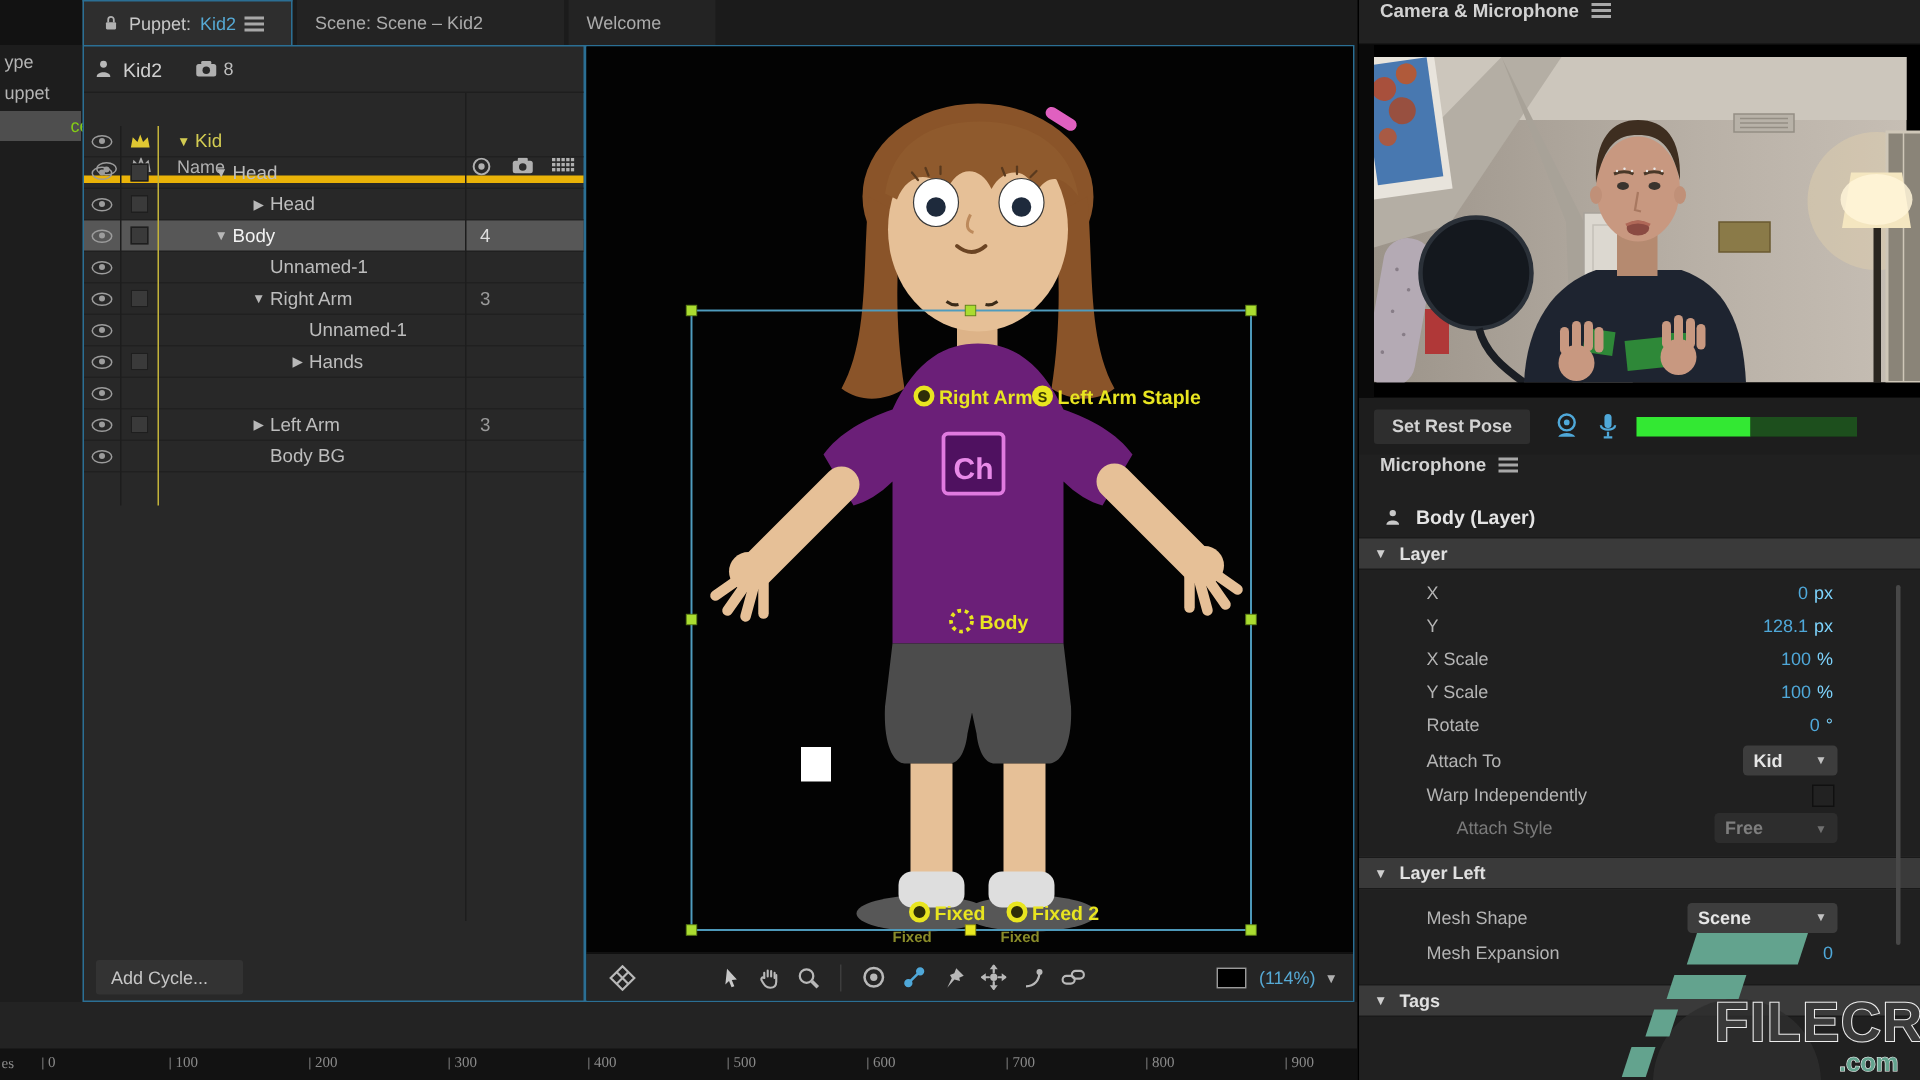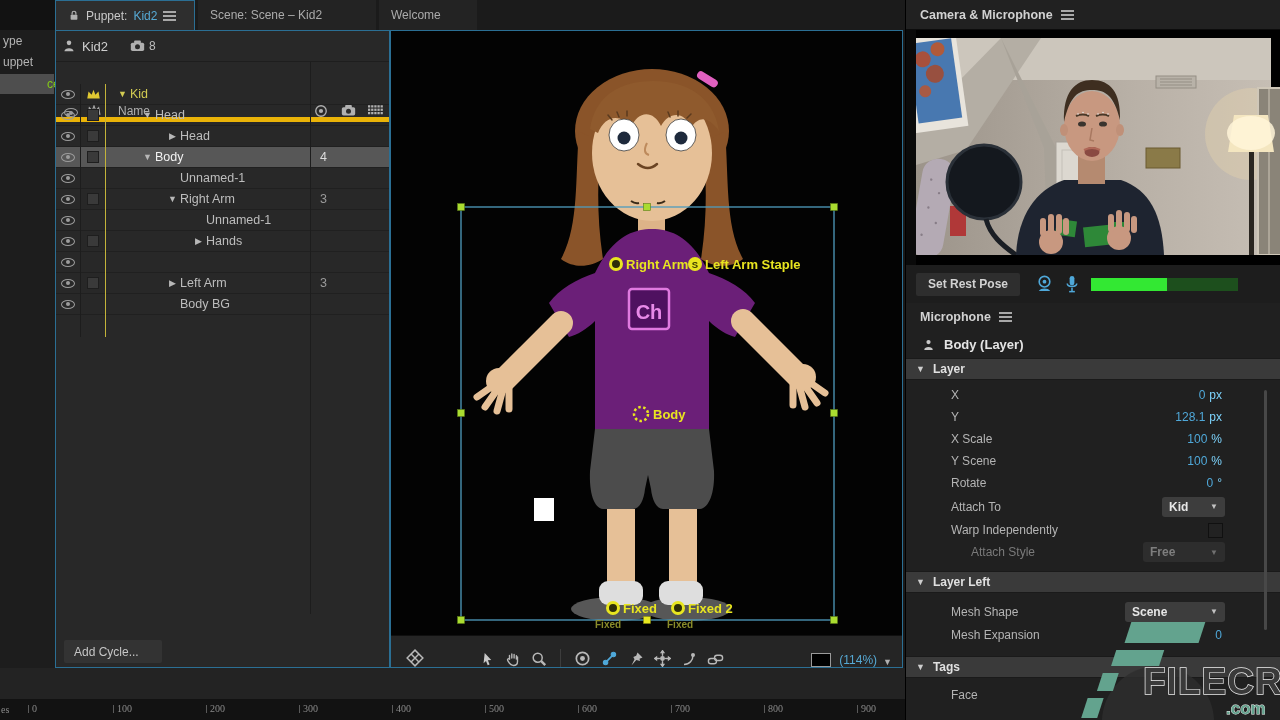--- a/index.html
+++ b/index.html
@@ -48,31 +48,31 @@
   
   .timeline{position:absolute;left:0;top:668px;width:905px;height:52px;background:#232323;}
   .ruler{position:absolute;left:0;bottom:0;width:100%;height:21px;background:#121212;color:#8a8a8a;font-size:10px;font-family:Liberation Serif, serif;}
   .tick{position:absolute;top:4px;display:flex;align-items:center;gap:3px;}
   .tick i{display:block;width:1px;height:8px;background:#5a5a5a;}
   .clipped{position:absolute;left:1px;top:5px;color:#8a8a8a;}
 
   
   .scene{position:absolute;left:390px;top:30px;width:513px;height:638px;border:1px solid #2b6f94;background:#030303;}
   .viewport{position:absolute;left:0;top:0;width:511px;height:604px;background:#030303;overflow:hidden;}
-  .scene-toolbar{position:absolute;left:0;bottom:0;width:511px;height:32px;background:#252525;border-top:1px solid #101010;display:flex;align-items:flex-end;padding:0 10px;}
+  .scene-toolbar{position:absolute;left:0;bottom:0;width:511px;height:32px;background:#252525;border-top:1px solid #101010;display:flex;align-items:center;padding:0 10px;}
   .tb-ico{margin:0 5px;flex:none;display:flex;align-items:center;}
   .tb-sep{width:1px;height:18px;background:#3d3d3d;margin:0 8px;flex:none;}
   .tb-spacer{width:46px;flex:none;} .tb-flex{flex:1;}
   .swatch{width:20px;height:14px;background:#000;border:1px solid #9a9a9a;margin-right:8px;flex:none;}
   .zoomtxt{color:#56a9d4;font-size:12px;margin-right:6px;}
   .caret{color:#b0b0b0;font-size:9px;}
 
   
   .rightcol{position:absolute;left:905px;top:0;width:375px;height:720px;background:#202020;border-left:1px solid #000;}
-  .cam-hdr,.props-hdr{display:flex;align-items:center;gap:8px;padding:0 14px;color:#d2d2d2;font-size:12.5px;font-weight:bold;}
+  .cam-hdr,.props-hdr{display:flex;gap:8px;padding:0 14px;color:#d2d2d2;font-size:12.5px;font-weight:bold;}
   .cam-hdr{height:30px;background:#212121;border-bottom:1px solid #0c0c0c;}
   .webcam{width:375px;height:235px;display:block;background:#000;}
   .cam-controls{height:38px;display:flex;align-items:center;padding:0 10px;background:#1d1d1d;}
   .restpose{height:23px;background:#2e2e2e;border:none;border-radius:2px;color:#d2d2d2;font-size:12px;font-weight:bold;padding:0 12px;margin-right:14px;font-family:inherit;}
   .meter{width:147px;height:13px;margin-left:12px;background:#143014;display:flex;}
   .meter .lvl{width:76px;height:100%;background:#33e833;}
   .meter .rest{flex:1;background:#1d4f1d;}
   .props-hdr{height:28px;}
   .item-row{height:27px;display:flex;align-items:center;gap:9px;padding:0 16px;color:#e4e4e4;font-size:13px;font-weight:bold;}
   .secbar{height:22px;background:#3a3a3a;border-top:1px solid #1a1a1a;border-bottom:1px solid #1a1a1a;display:flex;align-items:center;gap:8px;padding:0 10px;color:#e0e0e0;font-weight:bold;font-size:12px;}
@@ -695,21 +695,21 @@
         </span>
     </div>
     <div class="prow">
       <span>X Scale</span>
       <span class="pval">
           <span class="num">100</span>
           <span class="unit">%</span>
         </span>
     </div>
     <div class="prow">
-      <span>Y Scene</span>
+      <span>Y Scale</span>
       <span class="pval">
           <span class="num">100</span>
           <span class="unit">%</span>
         </span>
     </div>
     <div class="prow">
       <span>Rotate</span>
       <span class="pval">
           <span class="num">0</span>
           <span class="unit">°</span>
@@ -753,23 +753,20 @@
           <span class="num">0</span>
         </span>
     </div>
     <div class="gap10"></div>
 
     <div class="secbar">
       <span class="tri">▼</span>
       <span>Tags</span>
     </div>
     <div class="gap6"></div>
-    <div class="prow">
-      <span>Face</span>
-    </div>
 
     <div class="scrollthumb"></div>
   </div>
 
   <svg class="watermark" viewBox="0 0 240 100">
     <circle cx="118" cy="102" r="56" fill="#2e2e2e" opacity="0.85"></circle>
     <g fill="#63a38e" transform="skewX(-18)">
       <rect x="92" y="2" width="74" height="21"></rect>
       <rect x="86" y="30" width="48" height="16"></rect>
       <rect x="80" y="53" width="16" height="18"></rect>

